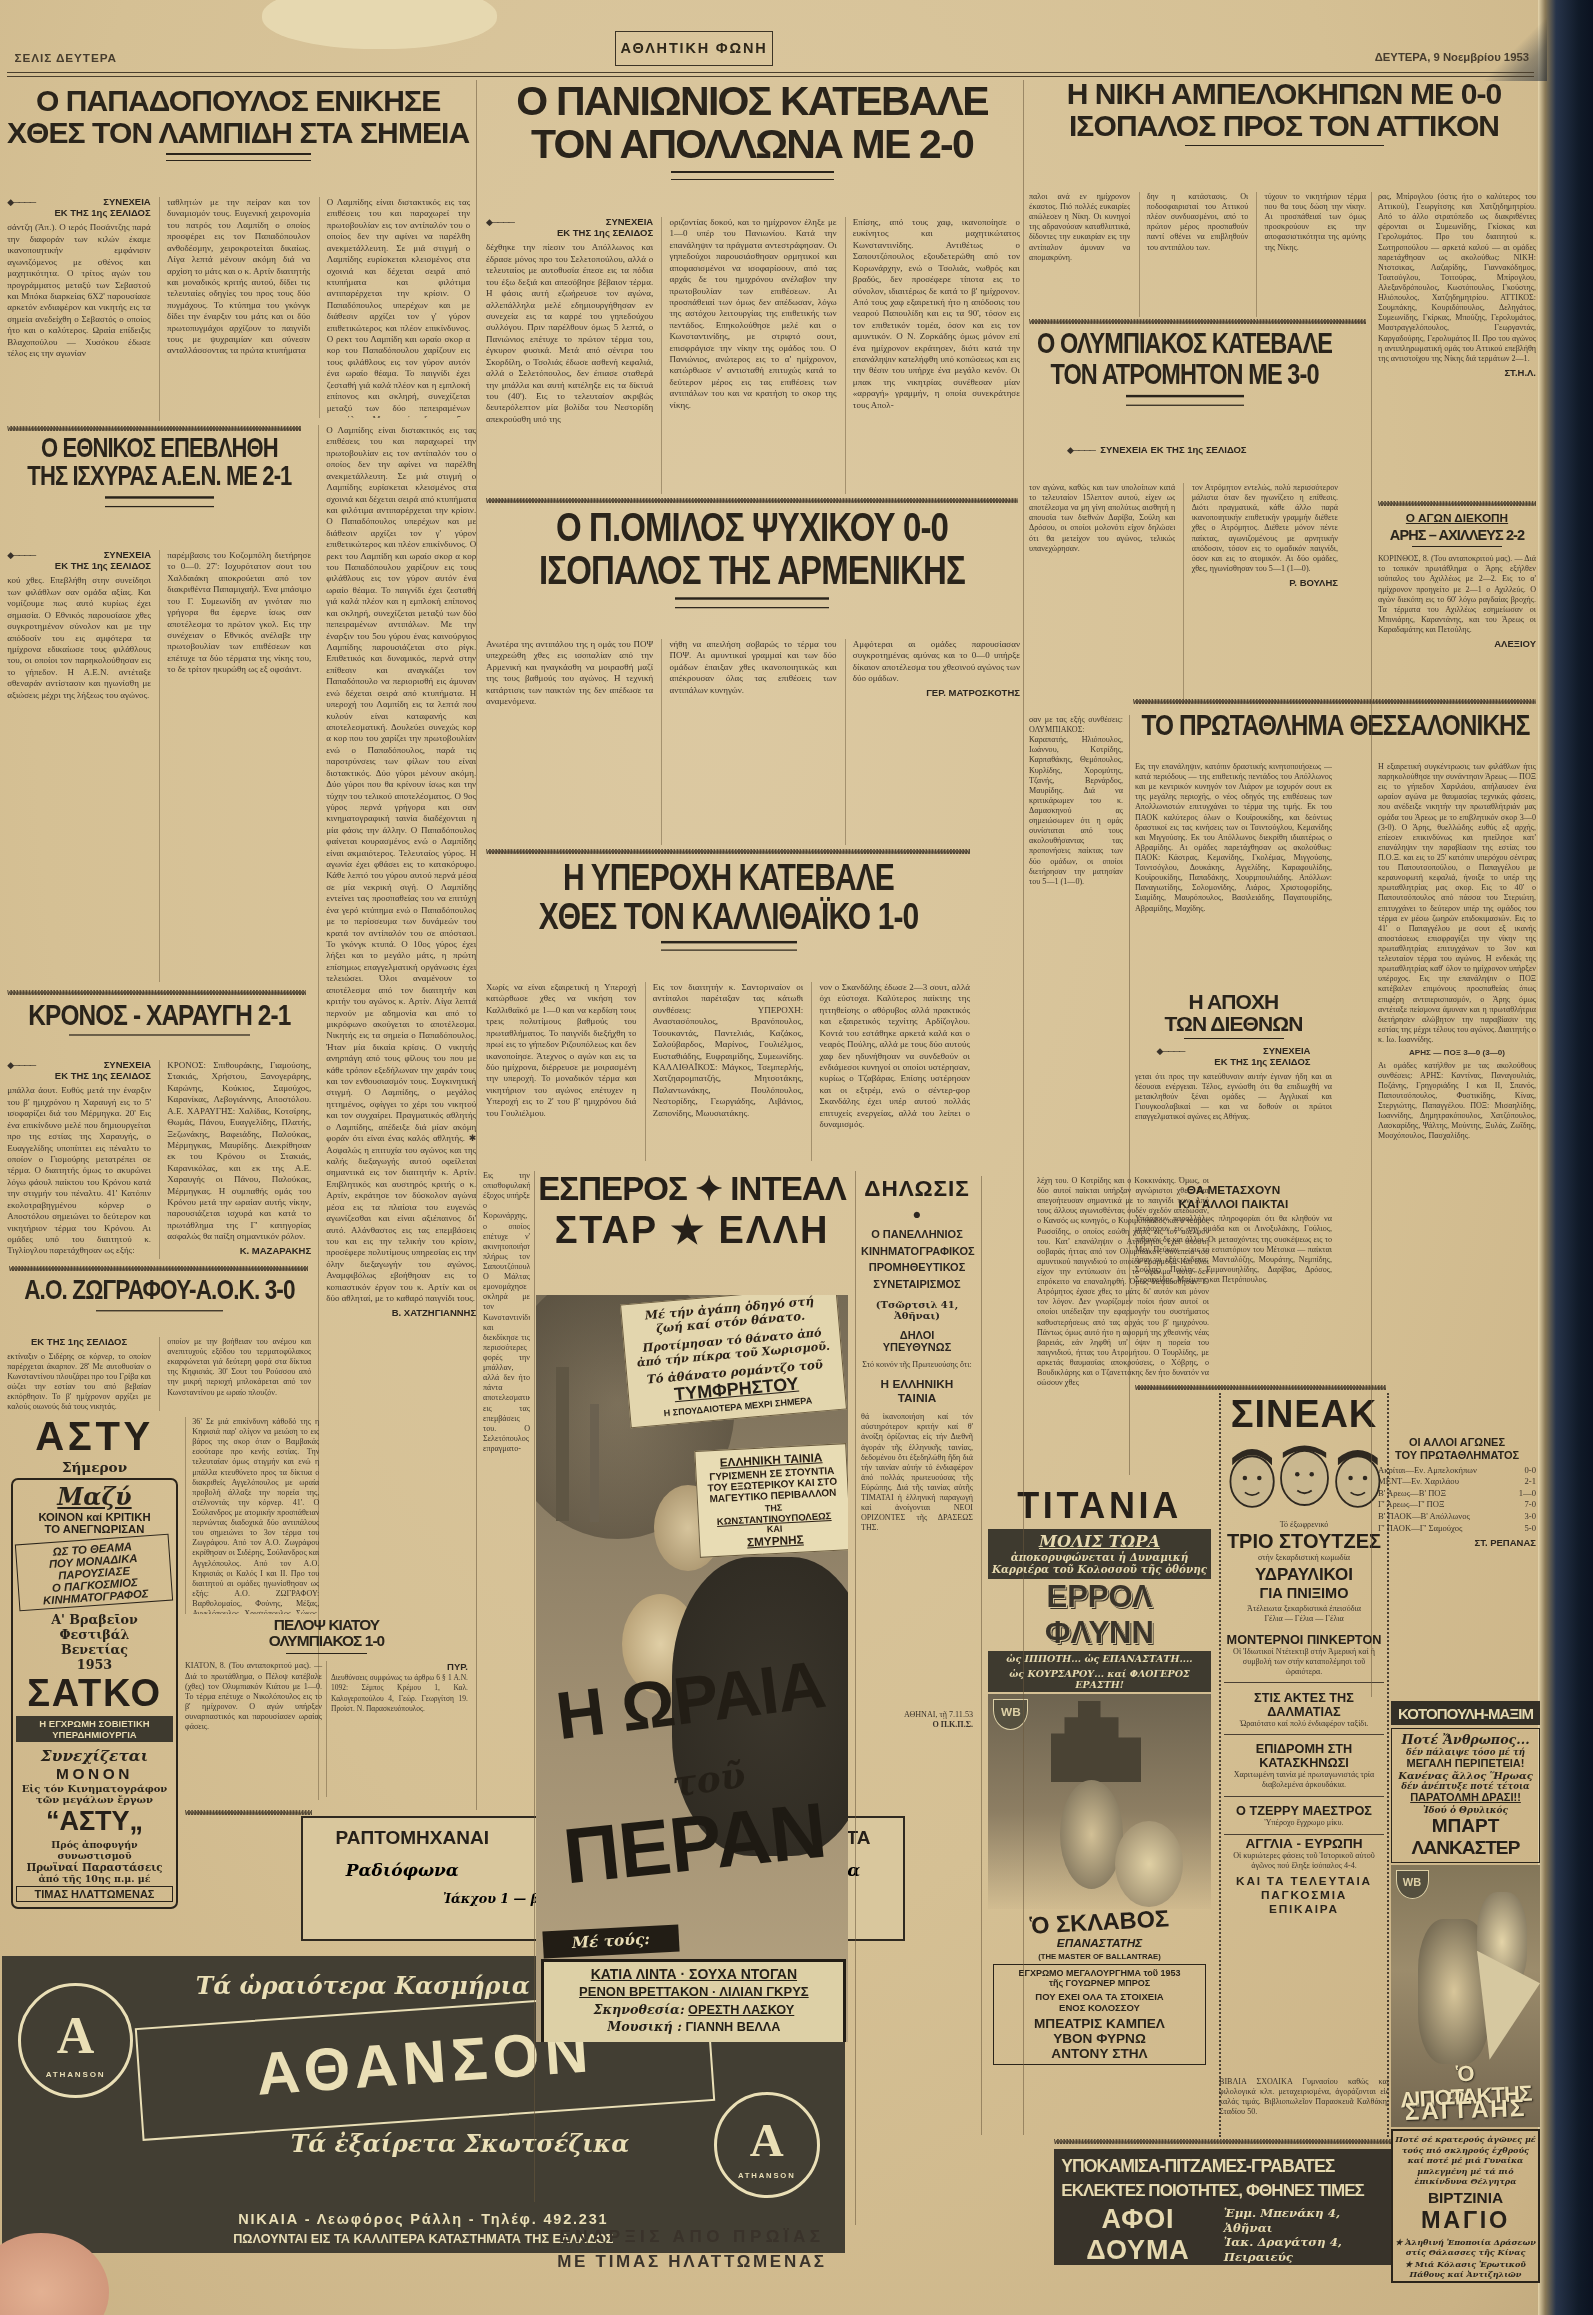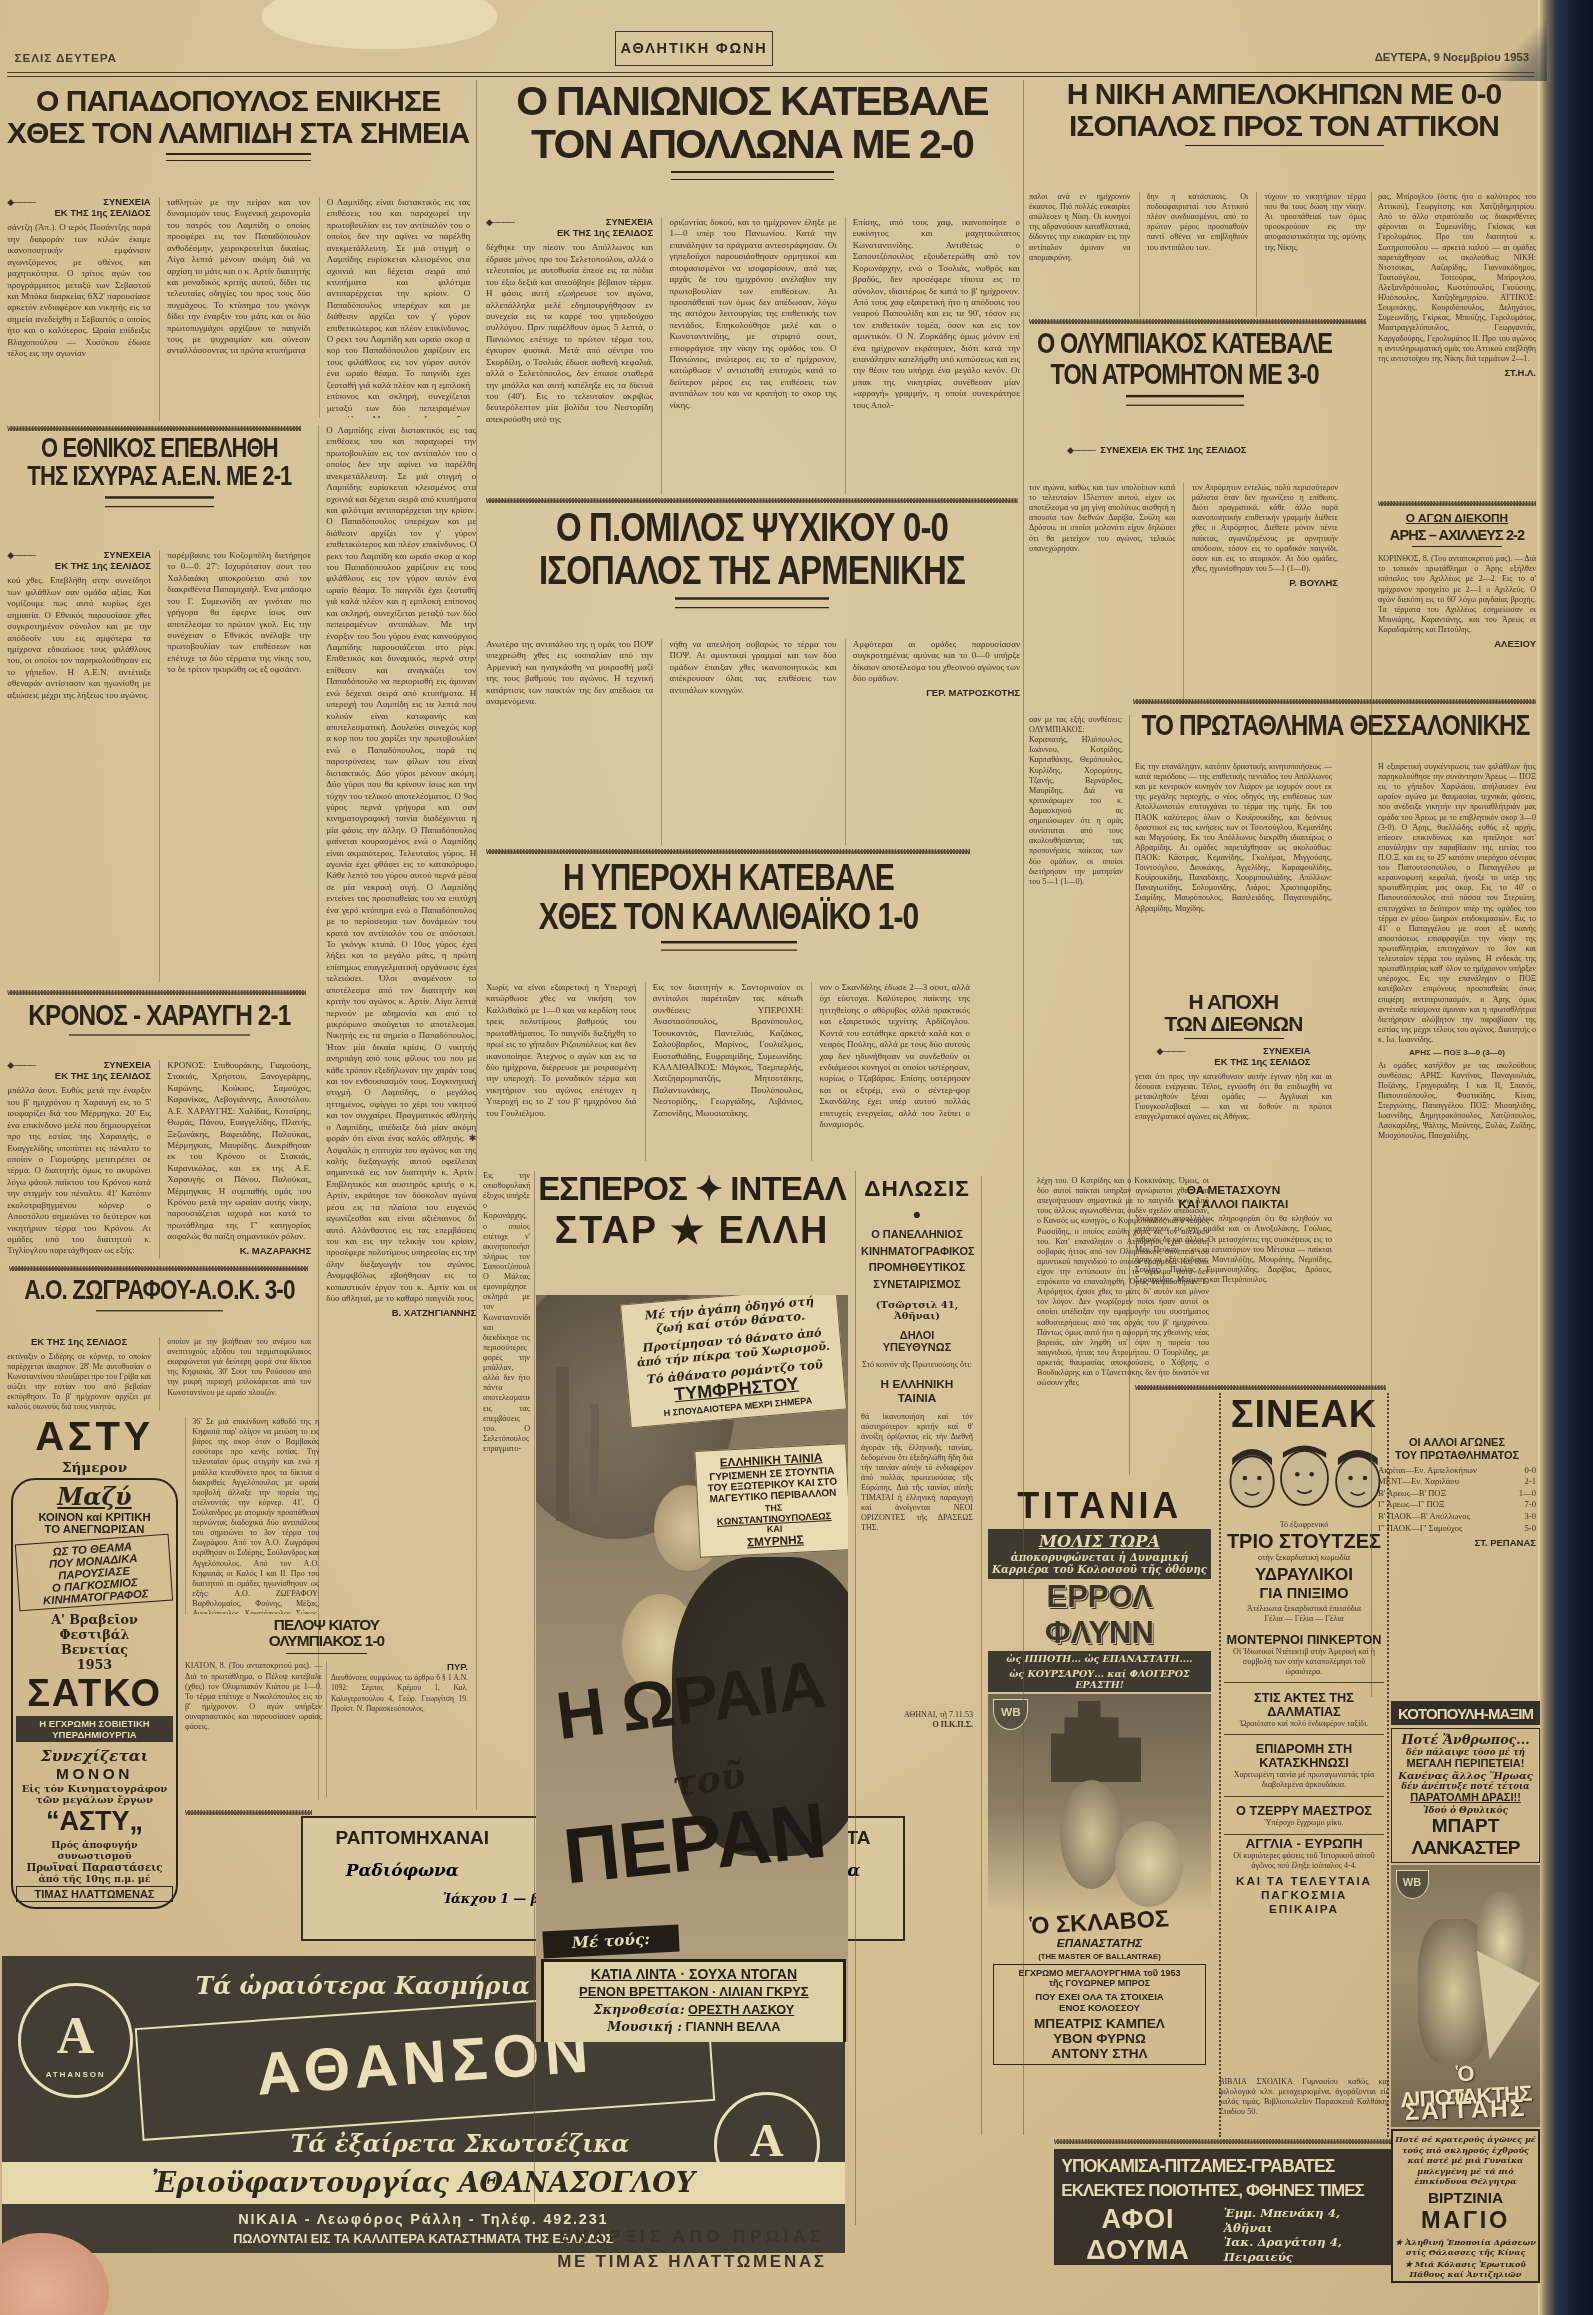--- a/index.html
+++ b/index.html
@@ -127,21 +127,21 @@
         <span class="cm-t" style="text-align:center"><span>ΕΚ ΤΗΣ 1ης ΣΕΛΙΔΟΣ</span></span>
       </div>
       <span>εκτίναξιν ο Σιδέρης σε κόρνερ, το οποίον παρέρχεται άκαρπον. 28' Με αυτοθυσίαν ο Κωνσταντίνου πλουζάρει προ του Γρίβα και σώζει την εστίαν του από βεβαίαν εκπόρθησιν. Το β' ημίχρονον αρχίζει με καλούς οιωνούς διά τους νικητάς.</span>
     </div>
     <div class="t t2">οποίον με την βοήθειαν του ανέμου και ανεπιτυχούς εξόδου του τερματοφύλακος εκαρφώνεται γιά δεύτερη φορά στα δίκτυα της Κηφισιάς. 30' Σουτ του Ρούσσου από την μικρή περιοχή μπλοκάρεται από τον Κωνσταντίνου με ωραίο πλουζόν.</div>
   </div>
 
   <div class="b" style="left:11px;top:1414px;width:167px;height:552px;color:#2a241b;text-align:center">
     <div class="adcap" style="font-size:40px;letter-spacing:3.6px">ΑΣΤΥ</div>
     <div style="font:700 13.6px 'DejaVu Serif',serif">Σήμερον</div>
-    <div style="border:2.7px solid #2a241b;border-radius:24px;margin-top:2.7px;padding:3.6px 2.7px 5.4px">
+    <div style="border:2.7px solid #2a241b;border-radius:7px;margin-top:2.7px;padding:3.6px 2.7px 5.4px">
       <div class="script" style="font-size:23.5px;text-decoration:underline">Μαζύ</div>
       <div class="adcap" style="font-size:11.3px">ΚΟΙΝΟΝ καί ΚΡΙΤΙΚΗ</div>
       <div class="adcap" style="font-size:11.3px;margin-bottom:3.6px">ΤΟ ΑΝΕΓΝΩΡΙΣΑΝ</div>
       <div style="border:1.8px solid #2a241b;transform:rotate(-4deg);padding:2.7px 1.8px;margin:1.8px 1.8px 5.4px;font:900 italic 11.3px 'Liberation Sans',sans-serif">
         <div>ΩΣ ΤΟ ΘΕΑΜΑ</div>
           <div>ΠΟΥ ΜΟΝΑΔΙΚΑ</div>
         <div>ΠΑΡΟΥΣΙΑΣΕ</div>
           <div>Ο ΠΑΓΚΟΣΜΙΟΣ</div>
         <div>ΚΙΝΗΜΑΤΟΓΡΑΦΟΣ</div>
       </div>
@@ -209,23 +209,20 @@
       <div style="font:700 8.1px 'Liberation Sans';color:#eadfb6;margin-top:-16.3px;letter-spacing:1.8px">ATHANSON</div>
     </div>
     <div style="position:absolute;right:25px;top:136px;width:100px;height:100px;border:3.6px solid #eadfb6;border-radius:50%;text-align:center">
       <div style="font:900 47px/90px 'Liberation Serif';color:#eadfb6">A</div>
       <div style="font:700 7.7px 'Liberation Sans';color:#eadfb6;margin-top:-14.5px;letter-spacing:1.8px">ATHANSON</div>
     </div>
     <div style="position:absolute;left:136px;top:52px;width:570px;height:109px;border:2.7px solid #eadfb6;transform:rotate(-4deg);text-align:center">
       <span style="font:900 60px/105px 'Liberation Sans',sans-serif;color:#eadfb6;letter-spacing:5.4px">ΑΘΑΝΣΟΝ</span>
     </div>
     <div class="script" style="position:absolute;left:289px;top:174px;font-size:23.5px;color:#eadfb6">Τά ἐξαίρετα Σκωτσέζικα</div>
-    <div style="position:absolute;left:0;top:206px;width:100%;height:42px;background:#e5d8ac;text-align:center">
-      <span class="script" style="font-size:27px;color:#2f2a20;line-height:42px">Ἐριοϋφαντουργίας ΑΘΑΝΑΣΟΓΛΟΥ</span>
-    </div>
     <div style="position:absolute;left:0;top:255px;width:100%;text-align:center;font:700 14.5px 'Liberation Sans';color:#eadfb6;letter-spacing:1.8px">ΝΙΚΑΙΑ  -  Λεωφόρος Ράλλη  -  Τηλέφ. 492.231</div>
     <div style="position:absolute;left:0;top:276px;width:100%;text-align:center;font:700 12.7px 'Liberation Sans';color:#eadfb6">ΠΩΛΟΥΝΤΑΙ ΕΙΣ ΤΑ ΚΑΛΛΙΤΕΡΑ ΚΑΤΑΣΤΗΜΑΤΑ ΤΗΣ ΕΛΛΑΔΟΣ</div>
   </div>
   <div class="photo-blob" style="left:-27px;top:2233px;width:136px;height:118px;background:radial-gradient(#e3b193,#c98d72)"></div>
 
   <div class="b h" style="left:482px;top:80px;width:540px;font-size:41px;letter-spacing:-1.8px">
     <div>Ο ΠΑΝΙΩΝΙΟΣ ΚΑΤΕΒΑΛΕ</div>
     <div>ΤΟΝ ΑΠΟΛΛΩΝΑ ΜΕ 2-0</div>
     <div class="hrule" style="width:163px"></div>
   </div>

